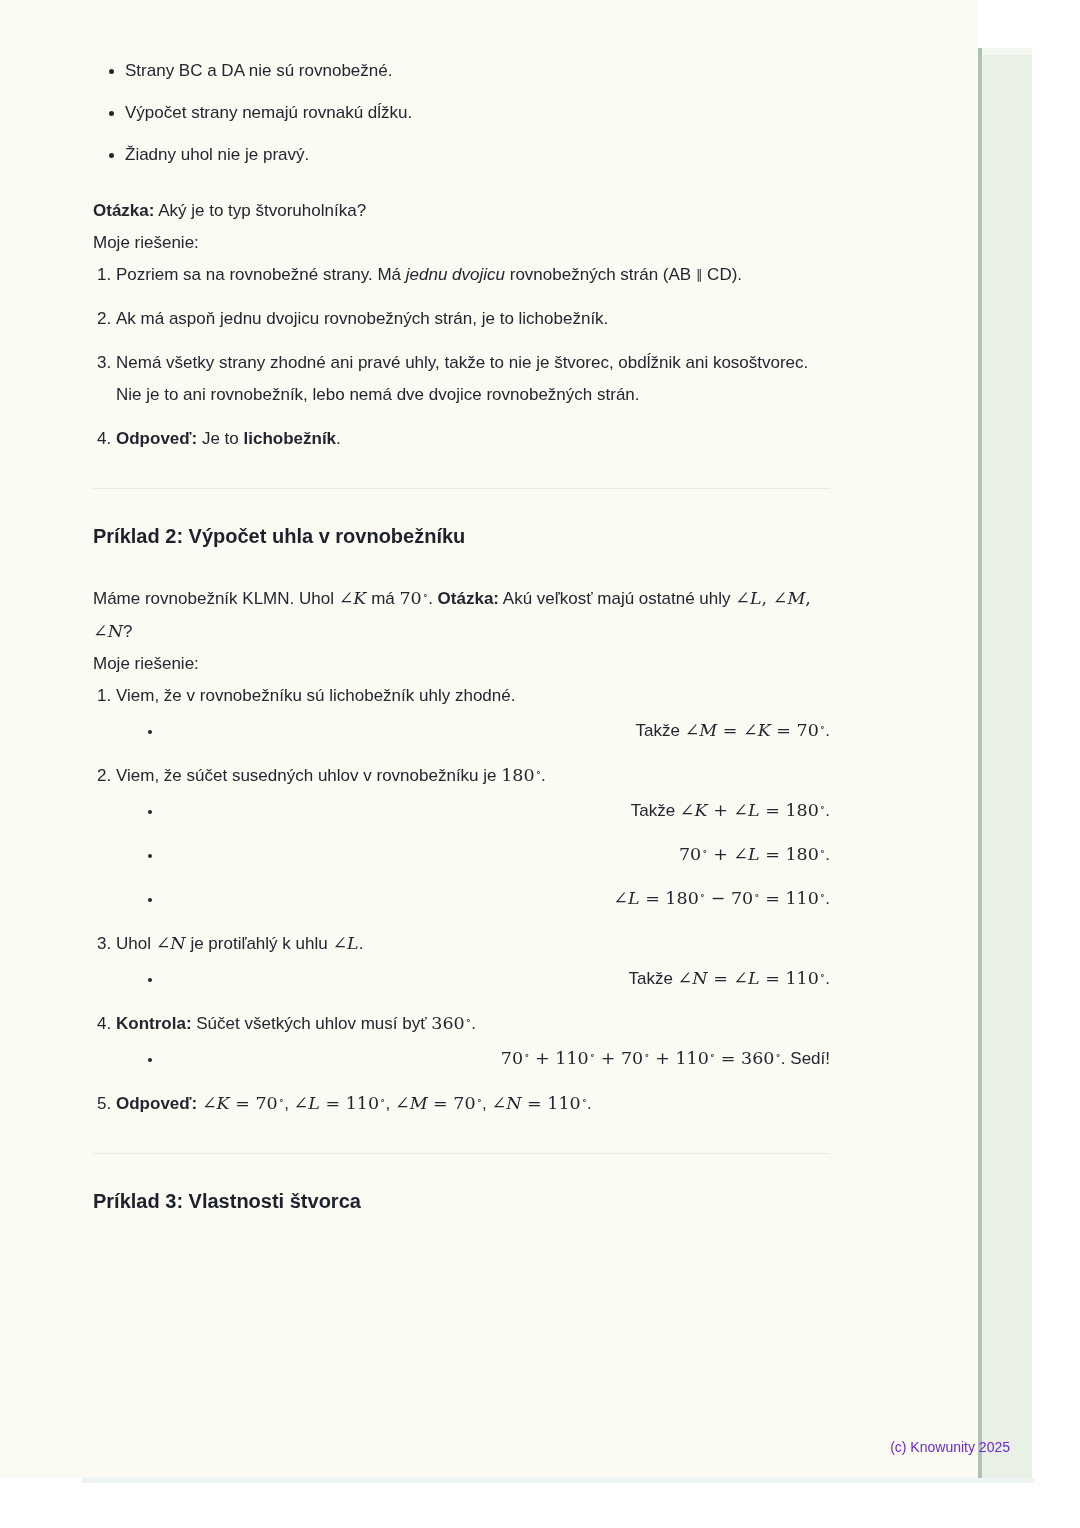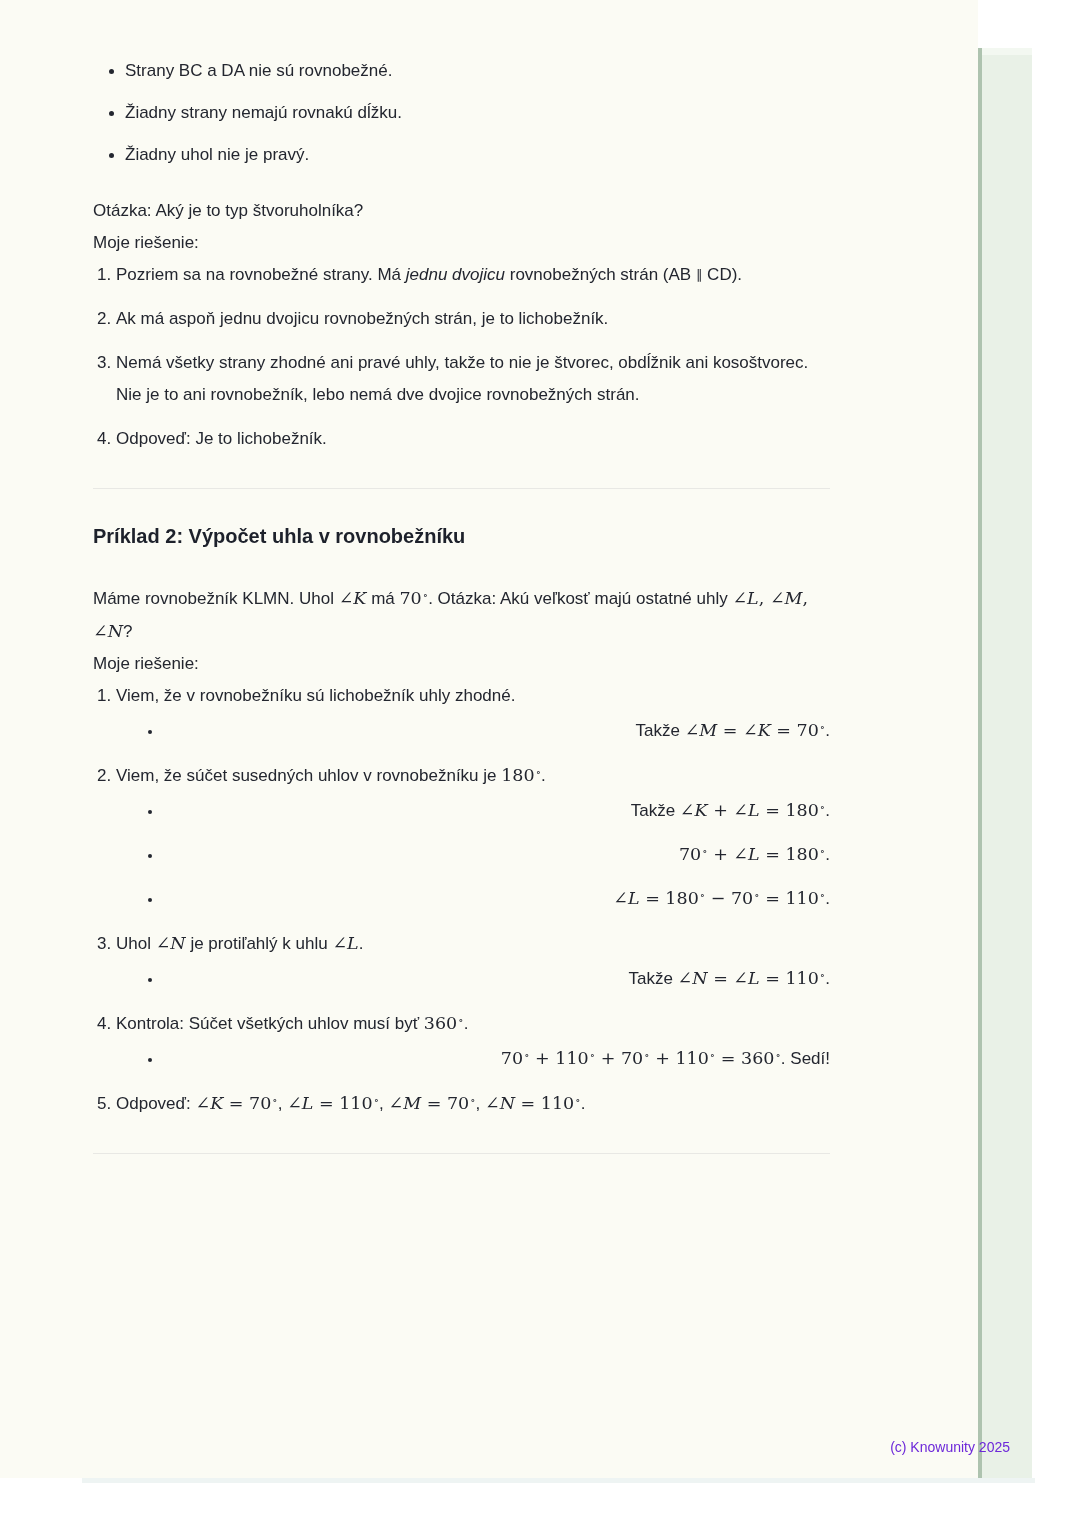--- a/index.html
+++ b/index.html
@@ -19,21 +19,21 @@
   .sol-label{font-weight:400;margin:0 0 23px 0;}
   ol.steps{list-style:decimal;margin:0;padding:0 0 0 23px;}
   ol.steps > li{margin:0 0 12px 0;}
   ul.sub{list-style:disc;margin:2px 0 10px 0;padding:0 0 0 47px;text-align:right;}
   ul.sub > li{margin:0 0 11px 0;}
   ul.sub > li::marker{font-size:14px;color:#23262f;}
   hr.divider{border:none;border-top:1px solid #e8e8e4;margin:33px 0;width:737px;}
   h2.section{font-size:20px;line-height:28px;font-weight:700;margin:8px 0 32px 0;color:#1d212b;}
   h2.last{margin:0;}
   .para{margin:0 0 24px 0;}
-  .b{font-weight:400;}
+  .b{font-weight:700;}
   .i{font-style:italic;}
   .m{font-family:"DejaVu Serif","DejaVu Sans",serif;font-size:17.5px;}
   .mv{font-style:italic;}
   .msup{font-family:"DejaVu Serif","DejaVu Sans",serif;font-size:11px;vertical-align:0.5em;
         line-height:0;margin-left:1px;}
   .sm{font-size:13px;vertical-align:1px;}
   .footer-credit{position:absolute;right:70px;top:1437px;font-size:14px;line-height:20px;
                  color:#6d28d9;z-index:3;}
   .gap-sol2{margin-bottom:24px;}
 </style>
@@ -44,21 +44,21 @@
   <div class="sheet"></div>
   <div class="sheet-shadow"></div>
   <div class="stripe">
     <div class="stripe-cap"></div>
   </div>
 
   <div class="content">
 
     <ul class="top-list">
       <li>Strany BC a DA nie sú rovnobežné.</li>
-      <li>Žiadny strany nemajú rovnakú dĺžku.</li>
+      <li>Výpočet strany nemajú rovnakú dĺžku.</li>
       <li>Žiadny uhol nie je pravý.</li>
     </ul>
 
     <p class="q-line"><span class="b">Otázka:</span><span> Aký je to typ štvoruholníka?</span></p>
 
     <p class="sol-label">Moje riešenie:</p>
 
     <ol class="steps">
       <li><span>Pozriem sa na rovnobežné strany. Má </span><span class="i">jednu dvojicu</span><span> rovnobežných strán (AB </span><span class="sm">∥</span><span> CD).</span></li>
       <li><span>Ak má aspoň jednu dvojicu rovnobežných strán, je to lichobežník.</span></li>
@@ -99,17 +99,18 @@
         <div><span class="b">Kontrola:</span><span> Súčet všetkých uhlov musí byť </span><span class="m">360</span><span class="msup">∘</span><span>.</span></div>
         <ul class="sub">
           <li><span class="m">70</span><span class="msup">∘</span><span class="m"> + </span><span class="m">110</span><span class="msup">∘</span><span class="m"> + </span><span class="m">70</span><span class="msup">∘</span><span class="m"> + </span><span class="m">110</span><span class="msup">∘</span><span class="m"> = </span><span class="m">360</span><span class="msup">∘</span><span>. Sedí!</span></li>
         </ul>
       </li>
       <li><span class="b">Odpoveď:</span><span> </span><span class="m">∠</span><span class="m mv">K</span><span class="m"> = </span><span class="m">70</span><span class="msup">∘</span><span>, </span><span class="m">∠</span><span class="m mv">L</span><span class="m"> = </span><span class="m">110</span><span class="msup">∘</span><span>, </span><span class="m">∠</span><span class="m mv">M</span><span class="m"> = </span><span class="m">70</span><span class="msup">∘</span><span>, </span><span class="m">∠</span><span class="m mv">N</span><span class="m"> = </span><span class="m">110</span><span class="msup">∘</span><span>.</span></li>
     </ol>
 
     <hr class="divider">
 
+    <h2 class="section last">Príklad 3: Vlastnosti štvorca</h2>
 
   </div>
 
   <div class="footer-credit">(c) Knowunity 2025</div>
 </div>
 
 </body></html>

